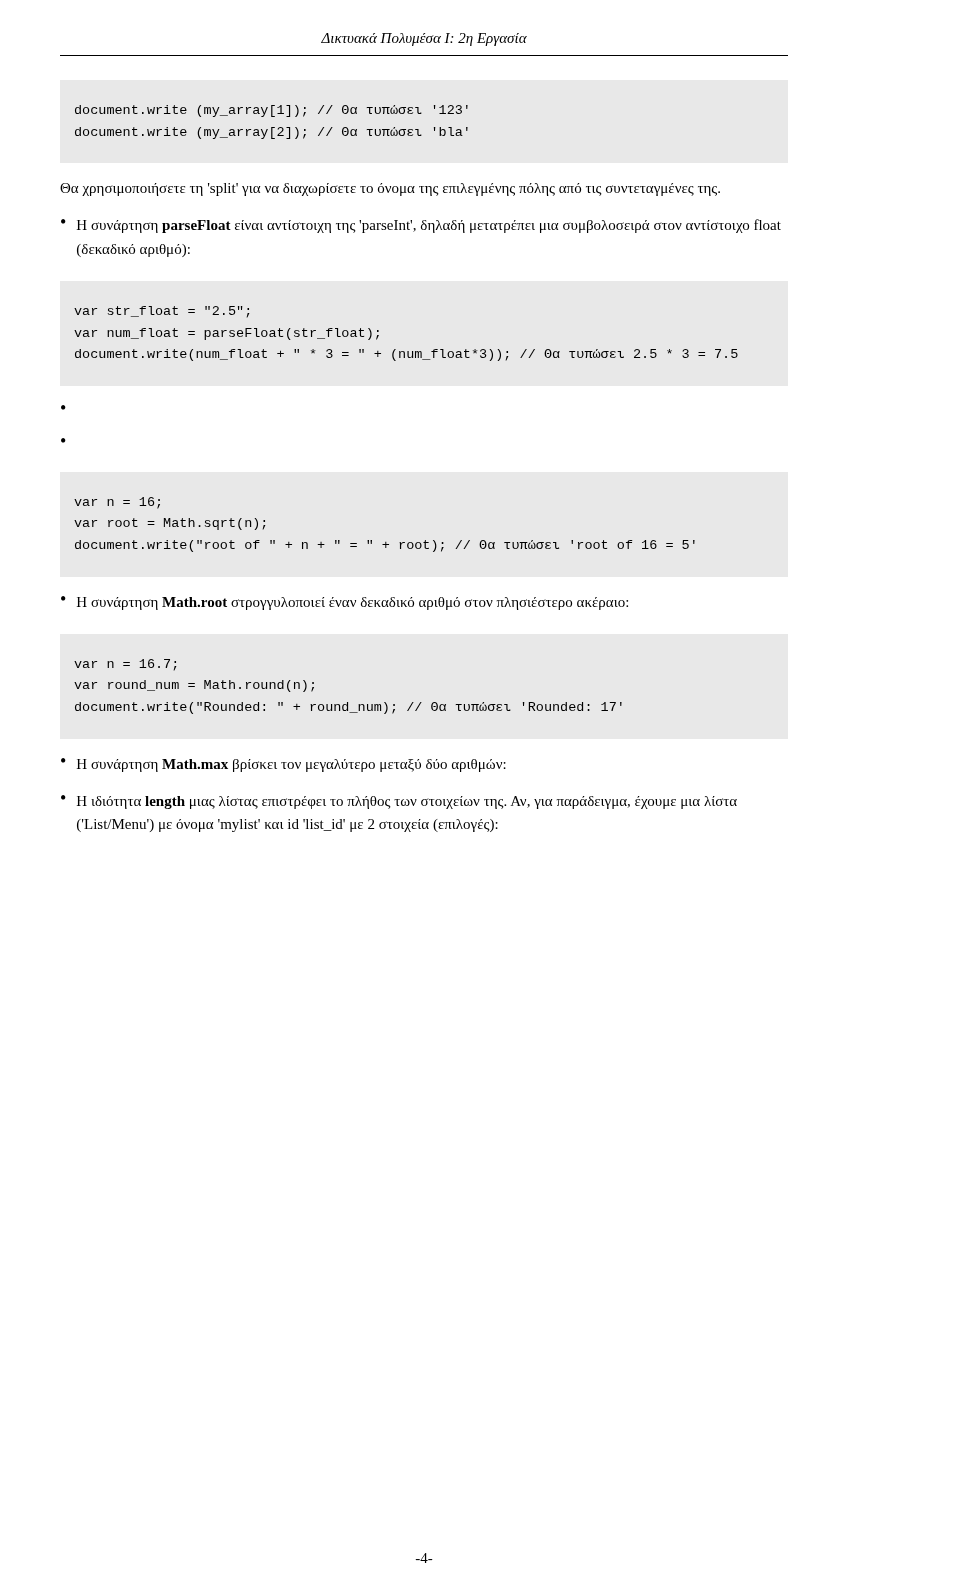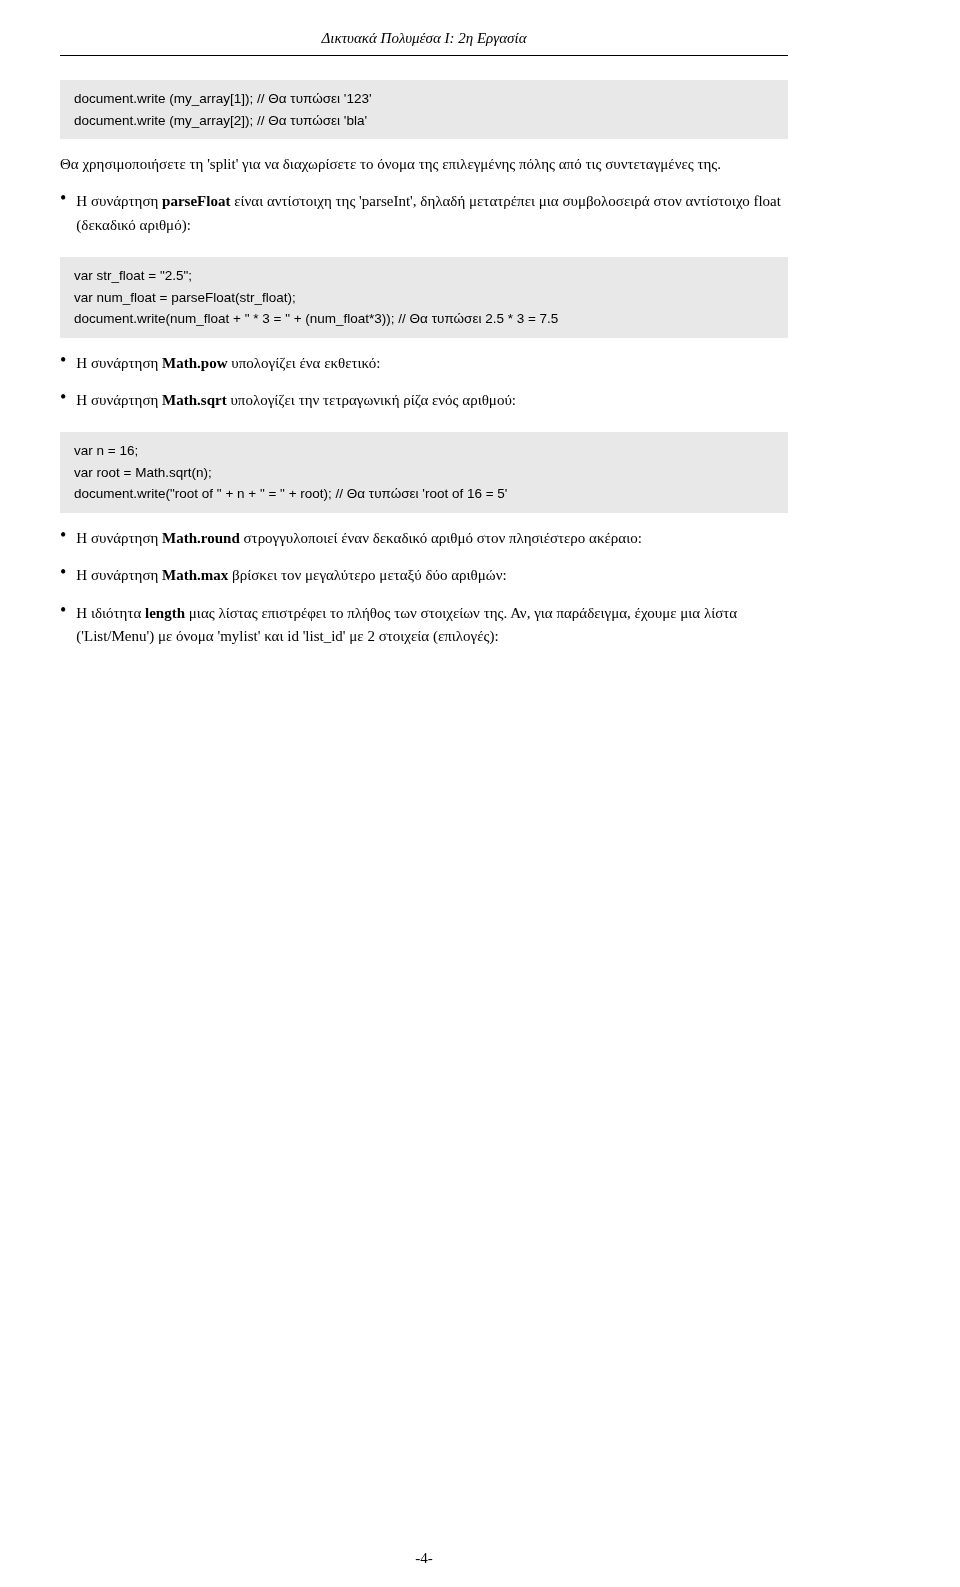--- a/index.html
+++ b/index.html
@@ -31,22 +31,22 @@
       margin-bottom: 24px;
     }
 
     .page-header-title {
       font-size: 15px;
       font-style: italic;
     }
 
     .code-block {
       background-color: #e8e8e8;
-      padding: 8px 14px;
-      font-family: Liberation Sans, sans-serif;
+      padding: 20px 14px;
+      font-family: Liberation Mono, monospace;
       font-size: 13.5px;
       margin: 20px 0 14px 0;
       line-height: 1.6;
       white-space: pre-wrap;
     }
 
     .bullet-section {
       margin: 14px 0 8px 0;
     }
 
@@ -106,45 +106,42 @@
       </span>
     </div>
     <div class="code-block">var str_float = "2.5";
 var num_float = parseFloat(str_float);
 document.write(num_float + " * 3 = " + (num_float*3)); // Θα τυπώσει 2.5 * 3 = 7.5</div>
   </div>
 
   <div class="bullet-section">
     <div class="bullet-item">
       <span class="bullet-dot">•</span>
-      <span class="bullet-text">
-        <span>Η συνάρτηση </span><span class="bold">Math.pow</span><span> υπολογίζει ένα εκθετικό:</span>
-      </span>
     </div>
   </div>
 
   <div class="bullet-section">
     <div class="bullet-item">
       <span class="bullet-dot">•</span>
-      <span class="bullet-text">
-        <span>Η συνάρτηση </span><span class="bold">Math.sqrt</span><span> υπολογίζει την τετραγωνική ρίζα ενός αριθμού:</span>
-      </span>
     </div>
     <div class="code-block">var n = 16;
 var root = Math.sqrt(n);
 document.write("root of " + n + " = " + root); // Θα τυπώσει 'root of 16 = 5'</div>
   </div>
 
   <div class="bullet-section">
     <div class="bullet-item">
       <span class="bullet-dot">•</span>
       <span class="bullet-text">
-        <span>Η συνάρτηση </span><span class="bold">Math.round</span><span> στρογγυλοποιεί έναν δεκαδικό αριθμό στον πλησιέστερο ακέραιο:</span>
+        <span>Η συνάρτηση </span><span class="bold">Math.root</span><span> στρογγυλοποιεί έναν δεκαδικό αριθμό στον πλησιέστερο ακέραιο:</span>
       </span>
     </div>
+    <div class="code-block">var n = 16.7;
+var round_num = Math.round(n);
+document.write("Rounded: " + round_num); // Θα τυπώσει 'Rounded: 17'</div>
   </div>
 
   <div class="bullet-section">
     <div class="bullet-item">
       <span class="bullet-dot">•</span>
       <span class="bullet-text">
         <span>Η συνάρτηση </span><span class="bold">Math.max</span><span> βρίσκει τον μεγαλύτερο μεταξύ δύο αριθμών:</span>
       </span>
     </div>
   </div>

